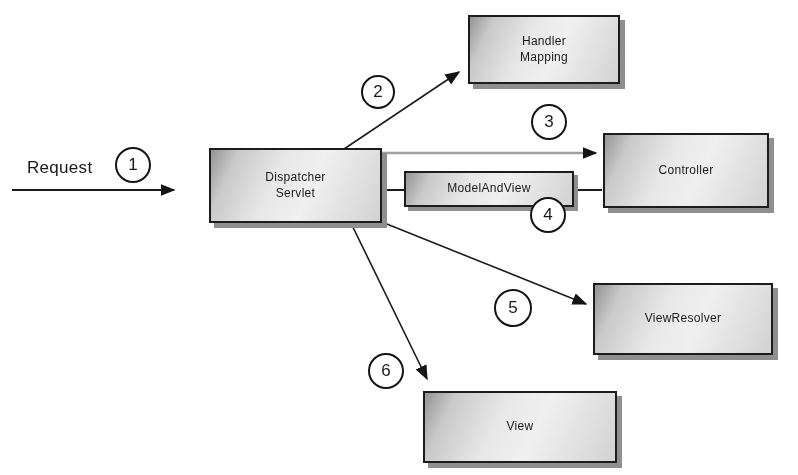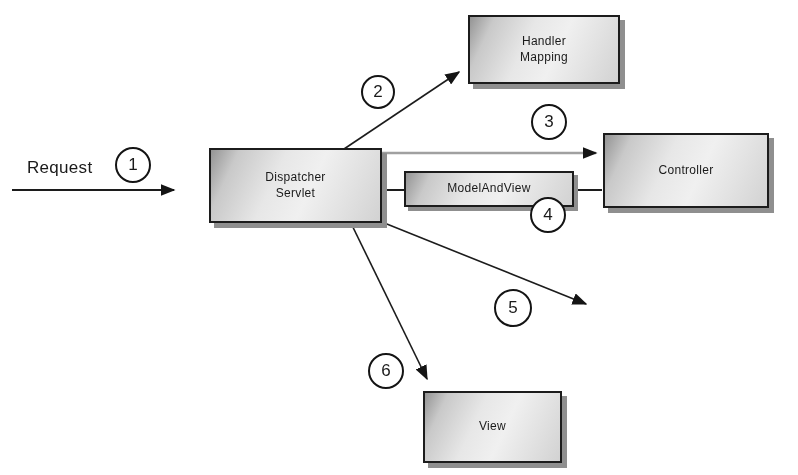--- a/index.html
+++ b/index.html
@@ -53,21 +53,21 @@
     font-size: 17px;
     color: #1a1a1a;
     letter-spacing: 0.3px;
   }
   
   #box-dispatcher    { left: 178px; top: 148px; width: 173px; height: 75px; margin-left: 31px; }
   #box-handler       { left: 468px; top:  15px; width: 152px; height: 69px; }
   #box-controller    { left: 603px; top: 133px; width: 166px; height: 75px; }
   #box-modelandview  { left: 404px; top: 171px; width: 170px; height: 36px; box-shadow: 4px 4px 0 0 #8f8f8f; }
   #box-viewresolver  { left: 593px; top: 283px; width: 180px; height: 72px; }
-  #box-view          { left: 423px; top: 391px; width: 139px; height: 72px; }
+  #box-view          { left: 423px; top: 391px; width: 194px; height: 72px; }
   #badge-1 { left: 115px; top: 147px; }
   #badge-2 { left: 361px; top:  75px; width: 34px; height: 34px; }
   #badge-3 { left: 531px; top: 104px; }
   #badge-4 { left: 530px; top: 197px; }
   #badge-5 { left: 494px; top: 289px; width: 38px; height: 38px; }
   #badge-6 { left: 368px; top: 353px; }
   #request-label { left: 27px; top: 158px; }
 </style>
 </head>
 <body>
@@ -101,20 +101,23 @@
   </div>
 
   <div class="node" id="box-controller">
     <span class="label">Controller</span>
   </div>
 
   <div class="node" id="box-modelandview">
     <span class="label">ModelAndView</span>
   </div>
 
+  <div class="node" id="box-viewresolver">
+    <span class="label">ViewResolver</span>
+  </div>
 
   <div class="node" id="box-view">
     <span class="label">View</span>
   </div>
 
   <div class="badge" id="badge-1">
     <span>1</span>
   </div>
   <div class="badge" id="badge-2">
     <span>2</span>

